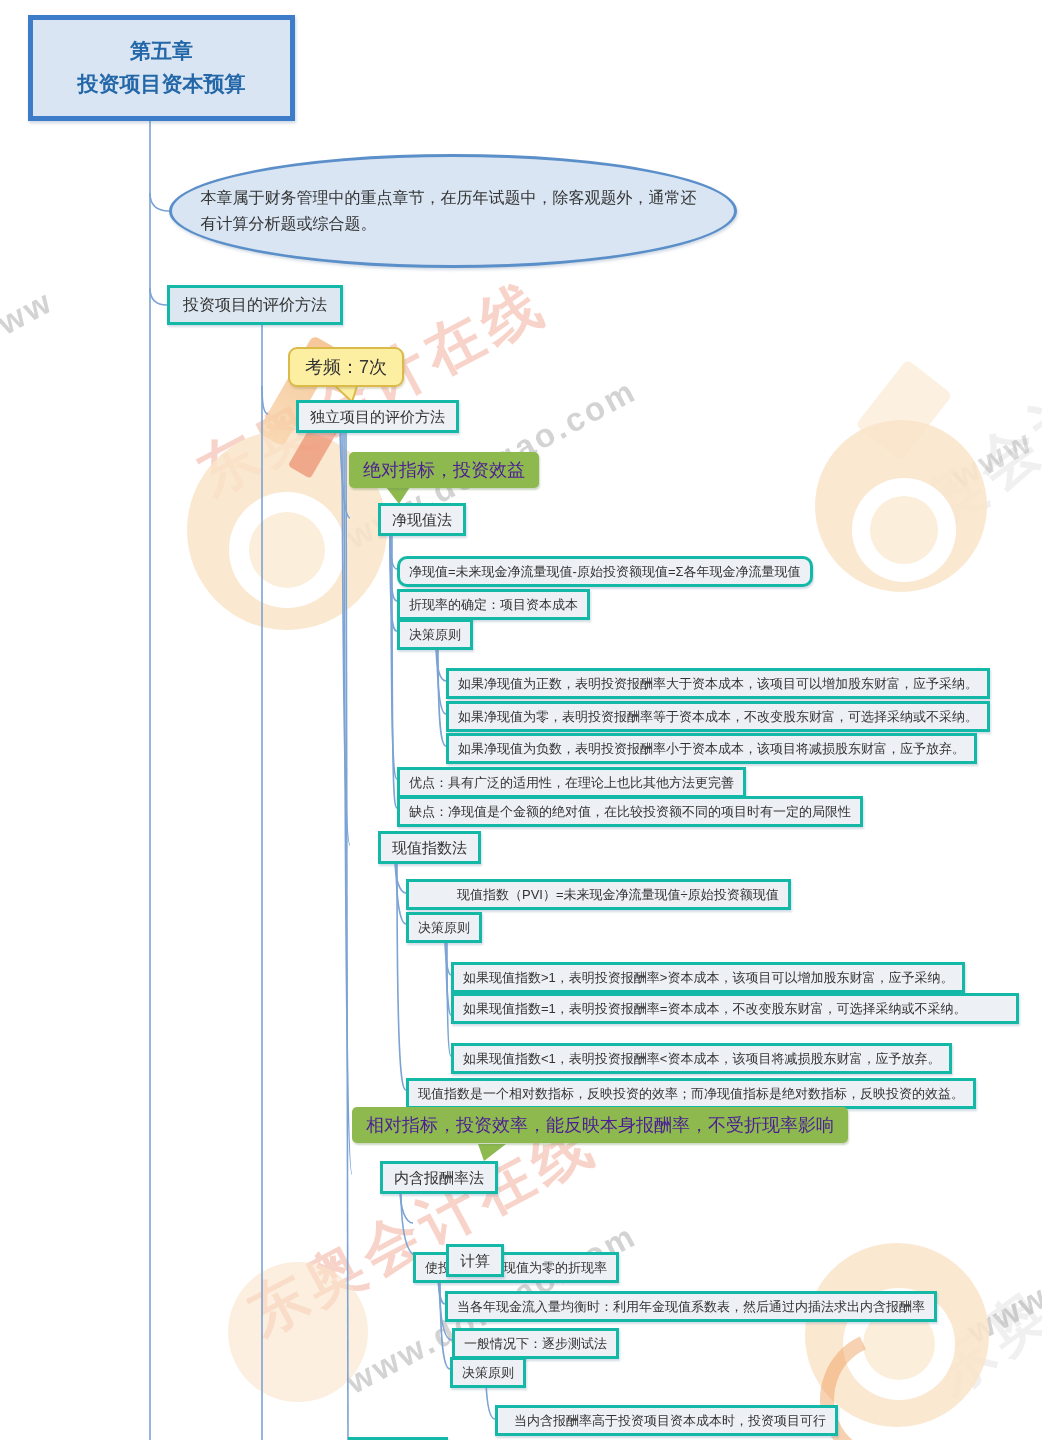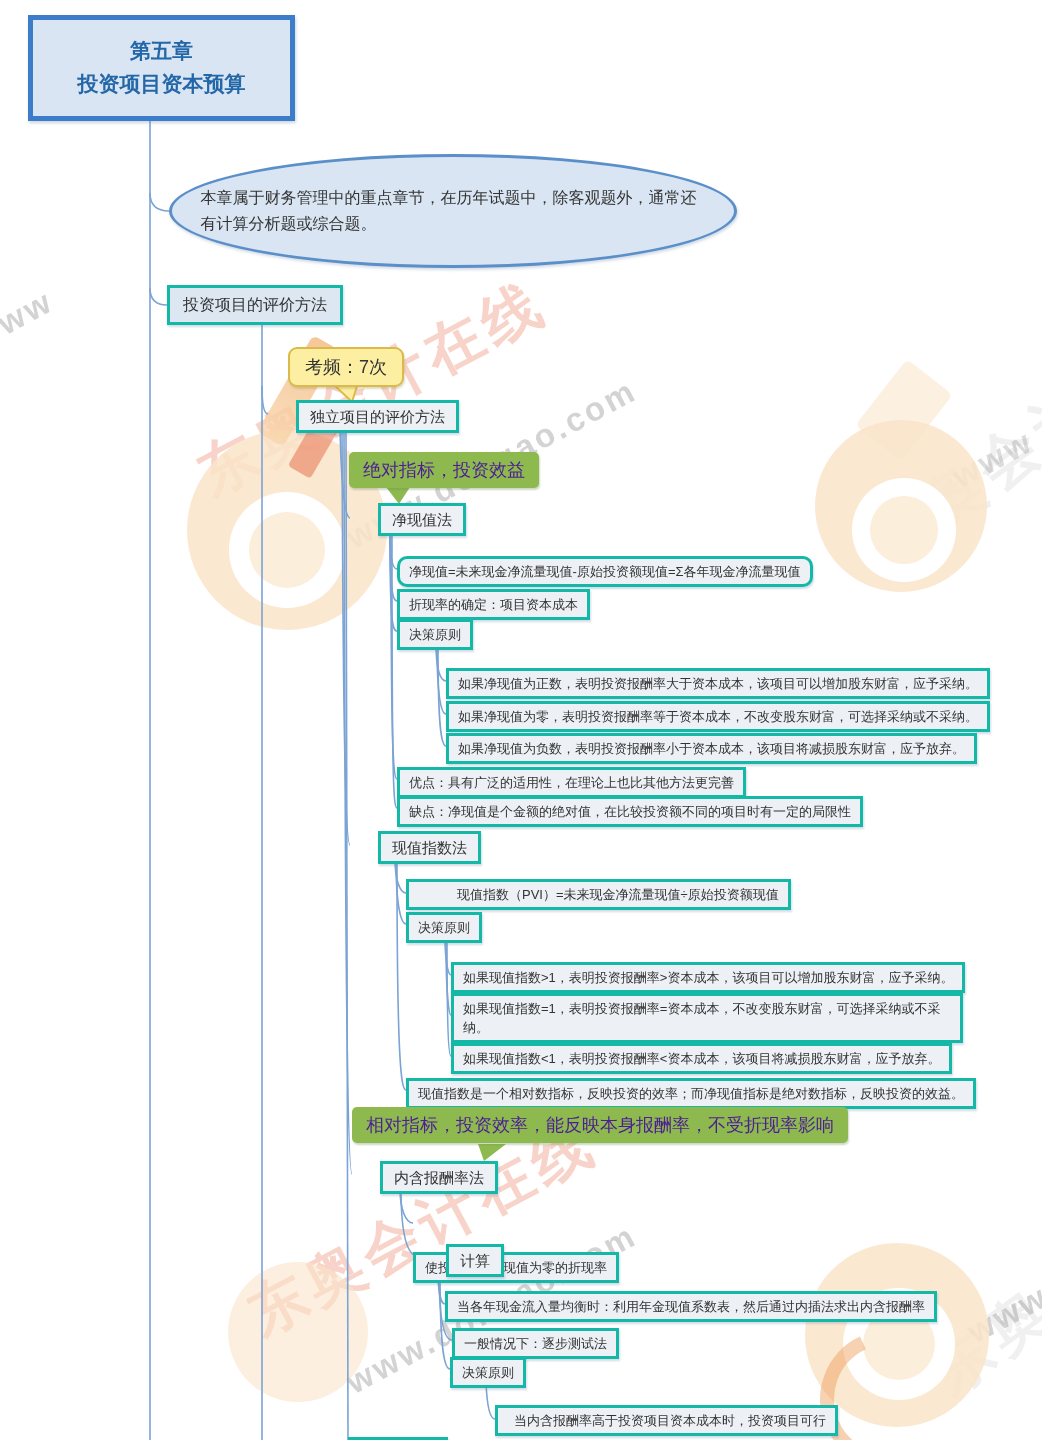--- a/index.html
+++ b/index.html
@@ -211,21 +211,21 @@
   </div>
   <div class="nd box" style="left:406px;top:879px;padding-left:48px;">
     <span>现值指数（PVI）=未来现金净流量现值÷原始投资额现值</span>
   </div>
   <div class="nd box" style="left:406px;top:912px;">
     <span>决策原则</span>
   </div>
   <div class="nd box" style="left:451px;top:962px;">
     <span>如果现值指数&gt;1，表明投资报酬率&gt;资本成本，该项目可以增加股东财富，应予采纳。</span>
   </div>
-  <div class="nd box wrapbox" style="left:451px;top:993px;width:512px;">
+  <div class="nd box wrapbox" style="left:451px;top:993px;width:568px;">
     <span>如果现值指数=1，表明投资报酬率=资本成本，不改变股东财富，可选择采纳或不采纳。</span>
   </div>
   <div class="nd box" style="left:451px;top:1043px;">
     <span>如果现值指数&lt;1，表明投资报酬率&lt;资本成本，该项目将减损股东财富，应予放弃。</span>
   </div>
   <div class="nd box" style="left:406px;top:1078px;">
     <span>现值指数是一个相对数指标，反映投资的效率；而净现值指标是绝对数指标，反映投资的效益。</span>
   </div>
 
   <div class="nd callout-green" style="left:352px;top:1107px;">

